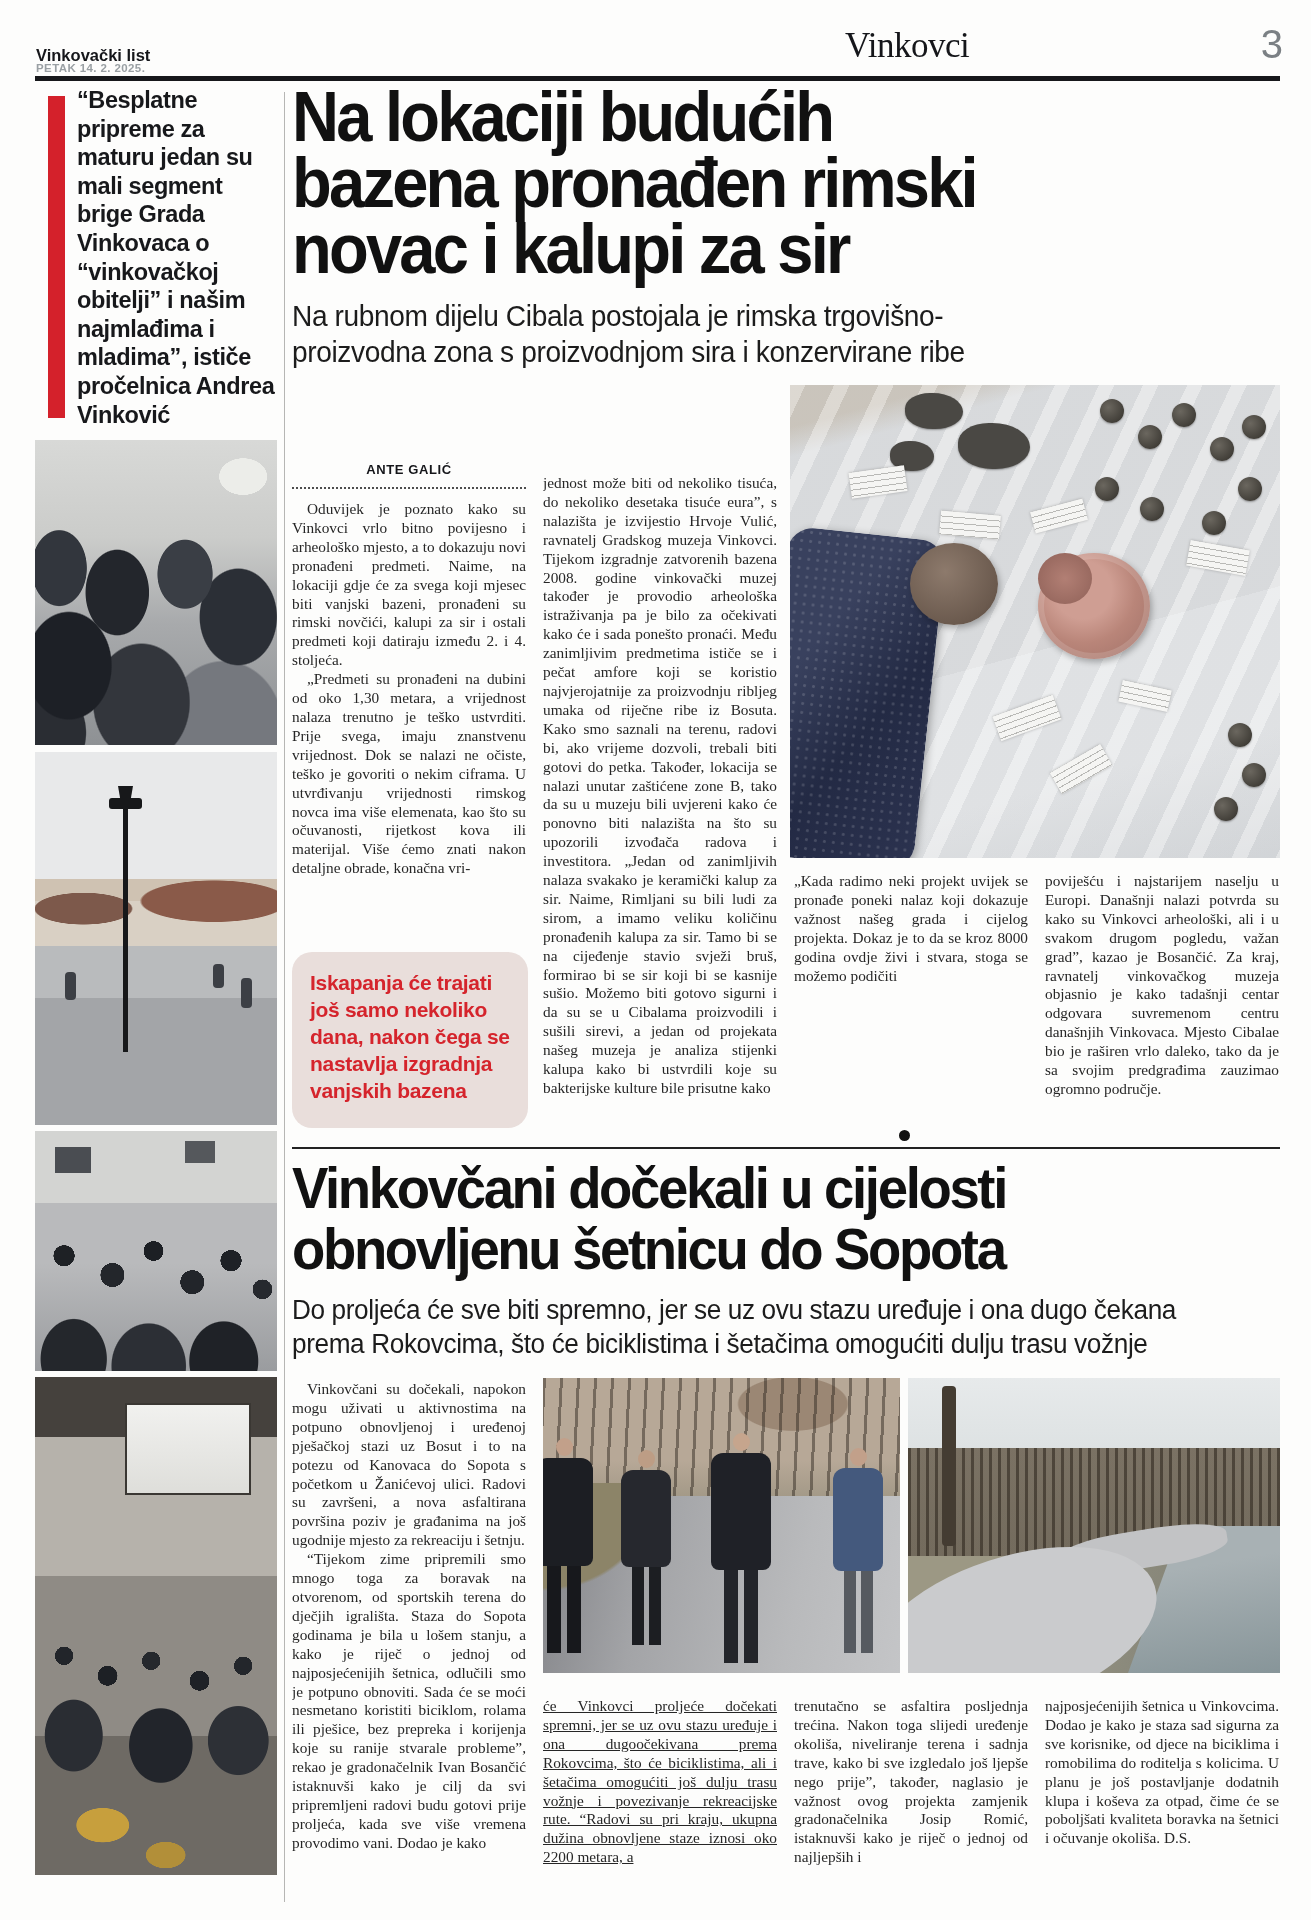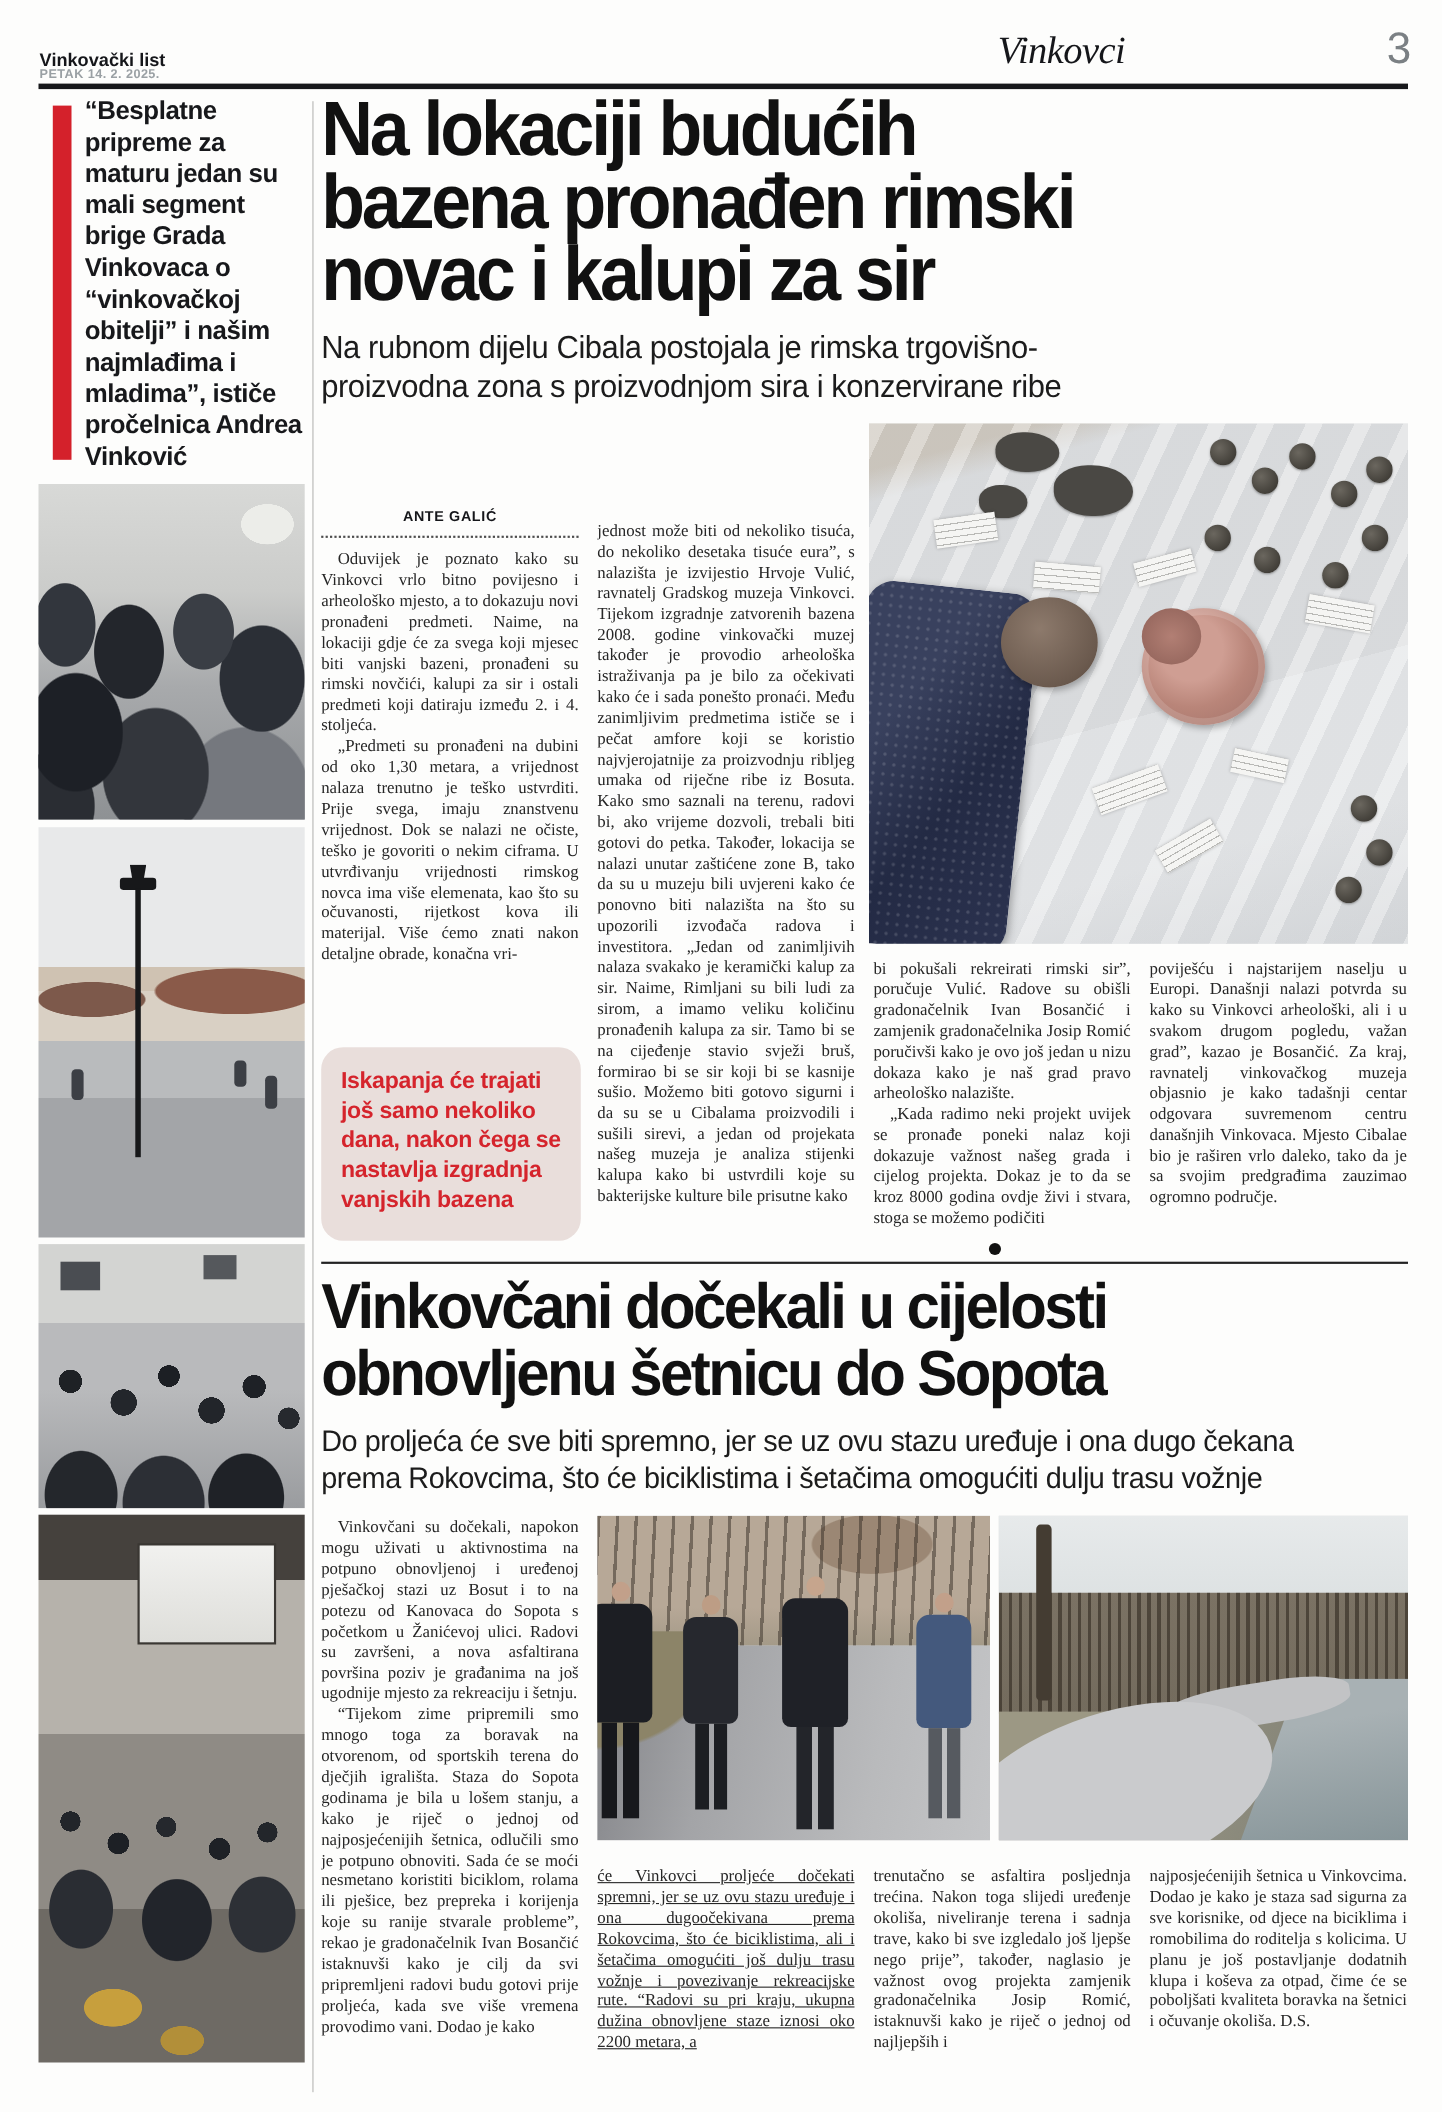--- a/index.html
+++ b/index.html
@@ -7,22 +7,22 @@
     --pq-bg:#e9dedb;
     --pq-text:#d5242c;
   }
   html,body{margin:0;padding:0;background:#e9e9e9;}
   .page{position:relative;width:1311px;height:1920px;background:#fdfdfc;overflow:hidden;
         font-family:"Liberation Sans",sans-serif;color:#1a1a1a;}
 
   
   .m-date{position:absolute;left:36px;top:30px;font-size:11.5px;letter-spacing:.4px;color:#9aa0a4;font-weight:700;margin-top:32px;}
   .m-pub{position:absolute;left:36px;top:46px;font-size:16.5px;font-weight:700;color:#15161a;}
-  .m-section{position:absolute;left:845px;top:26px;width:240px;text-align:center;
-             font-family:"Liberation Serif",serif;font-size:35px;font-weight:400;color:#15161a;letter-spacing:-.5px;font-style:italic;}
+  .m-section{position:absolute;left:845px;top:26px;width:240px;text-align:left;
+             font-family:"Liberation Serif",serif;font-size:35px;font-weight:400;color:#15161a;letter-spacing:-.5px;}
   .m-page{position:absolute;right:28px;top:22px;font-size:40px;font-weight:400;color:#7b8084;}
   .m-rule{position:absolute;left:35px;top:76px;width:1245px;height:5px;background:#17181b;}
 
   
   .v-divider{position:absolute;left:284px;top:92px;width:1px;height:1810px;background:#b6b6b4;}
 
   
   .red-bar{position:absolute;left:48px;top:96px;width:17px;height:322px;background:var(--accent);}
   .sb-quote{position:absolute;left:77px;top:86px;width:206px;font-size:23.5px;line-height:28.6px;
             font-weight:800;letter-spacing:-.4px;color:#17181b;}
@@ -204,21 +204,20 @@
   <div class="byline-rule"></div>
 
   <div class="bc a1c1">
       <p>Oduvijek je poznato kako su Vinkovci vrlo bitno povijesno i arheološko mjesto, a to dokazuju novi pronađeni predmeti. Naime, na lokaciji gdje će za svega koji mjesec biti vanjski bazeni, pronađeni su rimski novčići, kalupi za sir i ostali predmeti koji datiraju između 2. i 4. stoljeća.</p>
       <p>„Predmeti su pronađeni na dubini od oko 1,30 metara, a vrijednost nalaza trenutno je teško ustvrditi. Prije svega, imaju znanstvenu vrijednost. Dok se nalazi ne očiste, teško je govoriti o nekim ciframa. U utvrđivanju vrijednosti rimskog novca ima više elemenata, kao što su očuvanosti, rijetkost kova ili materijal. Više ćemo znati nakon detaljne obrade, konačna vri-</p>
     </div>
   <div class="bc cont a1c2">
       <p>jednost može biti od nekoliko tisuća, do nekoliko desetaka tisuće eura”, s nalazišta je izvijestio Hrvoje Vulić, ravnatelj Gradskog muzeja Vinkovci. Tijekom izgradnje zatvorenih bazena 2008. godine vinkovački muzej također je provodio arheološka istraživanja pa je bilo za očekivati kako će i sada ponešto pronaći. Među zanimljivim predmetima ističe se i pečat amfore koji se koristio najvjerojatnije za proizvodnju ribljeg umaka od riječne ribe iz Bosuta. Kako smo saznali na terenu, radovi bi, ako vrijeme dozvoli, trebali biti gotovi do petka. Također, lokacija se nalazi unutar zaštićene zone B, tako da su u muzeju bili uvjereni kako će ponovno biti nalazišta na što su upozorili izvođača radova i investitora. „Jedan od zanimljivih nalaza svakako je keramički kalup za sir. Naime, Rimljani su bili ludi za sirom, a imamo veliku količinu pronađenih kalupa za sir. Tamo bi se na cijeđenje stavio svježi bruš, formirao bi se sir koji bi se kasnije sušio. Možemo biti gotovo sigurni i da su se u Cibalama proizvodili i sušili sirevi, a jedan od projekata našeg muzeja je analiza stijenki kalupa kako bi ustvrdili koje su bakterijske kulture bile prisutne kako</p>
     </div>
   <div class="bc cont a1c3">
-      <p>bi pokušali rekreirati rimski sir”, poručuje Vulić. Radove su obišli gradonačelnik Ivan Bosančić i zamjenik gradonačelnika Josip Romić poručivši kako je ovo još jedan u nizu dokaza kako je naš grad pravo arheološko nalazište.</p>
       <p>„Kada radimo neki projekt uvijek se pronađe poneki nalaz koji dokazuje važnost našeg grada i cijelog projekta. Dokaz je to da se kroz 8000 godina ovdje živi i stvara, stoga se možemo podičiti</p>
     </div>
   <div class="bc cont a1c4">
       <p>poviješću i najstarijem naselju u Europi. Današnji nalazi potvrda su kako su Vinkovci arheološki, ali i u svakom drugom pogledu, važan grad”, kazao je Bosančić. Za kraj, ravnatelj vinkovačkog muzeja objasnio je kako tadašnji centar odgovara suvremenom centru današnjih Vinkovaca. Mjesto Cibalae bio je raširen vrlo daleko, tako da je sa svojim predgrađima zauzimao ogromno područje.</p>
     </div>
 
   <div class="pullquote">
     <div class="pullquote-text">Iskapanja će trajati još samo nekoliko dana, nakon čega se nastavlja izgradnja vanjskih bazena</div>
   </div>
 

